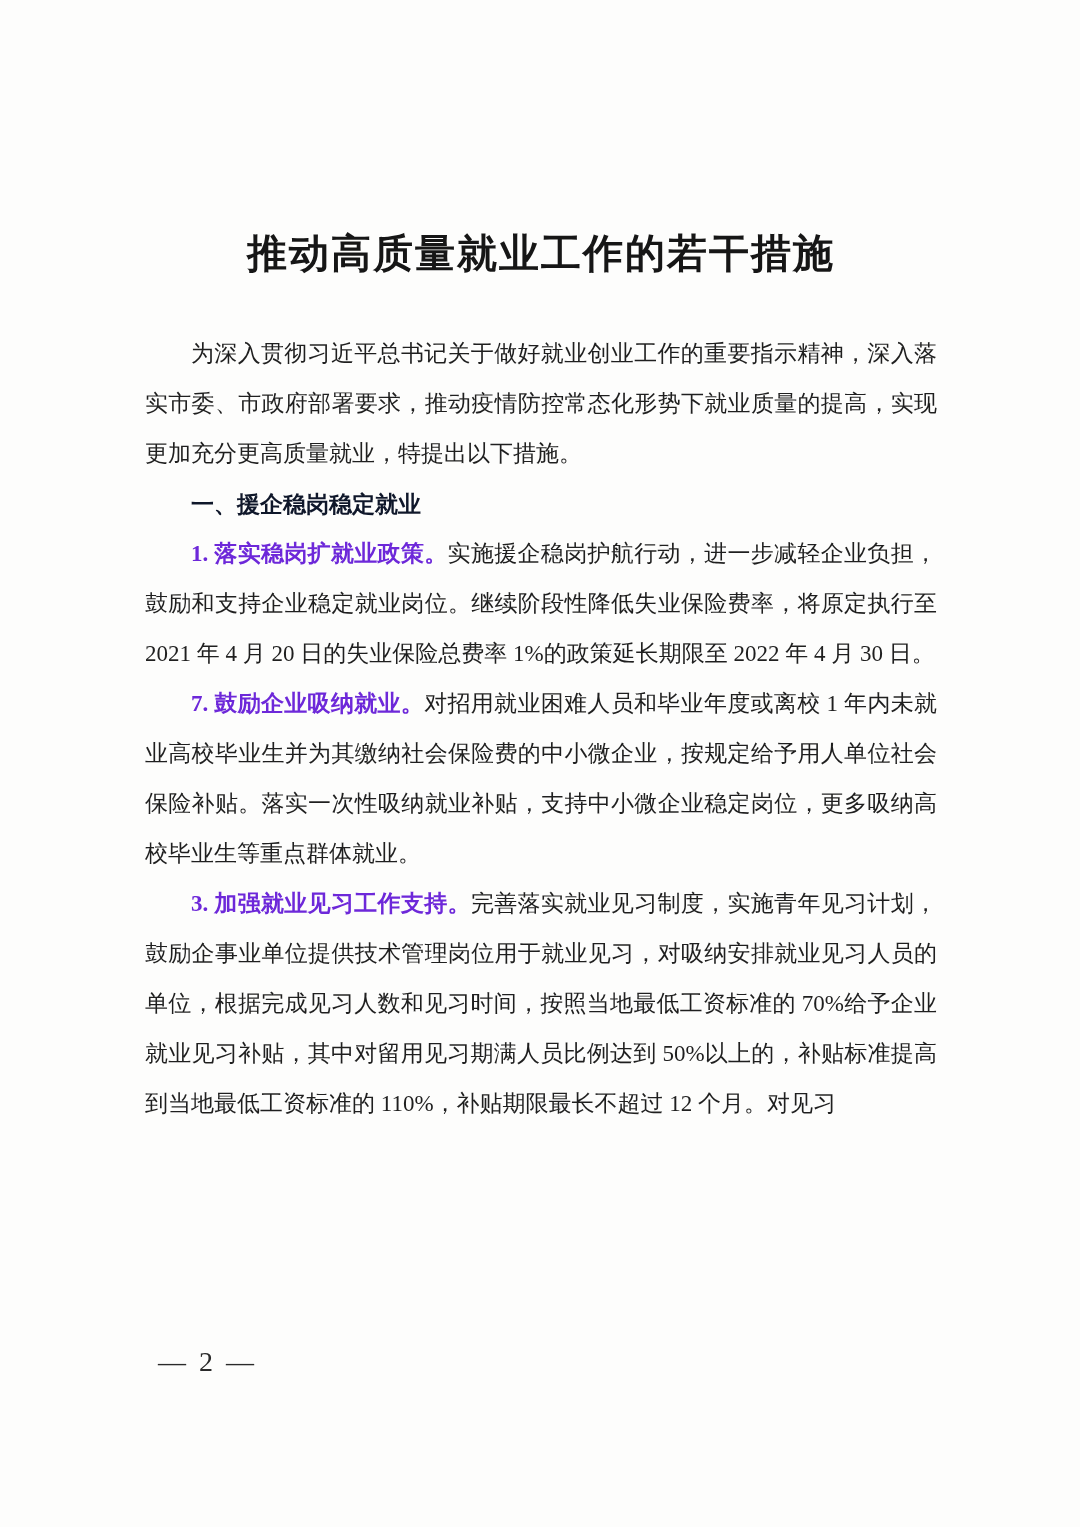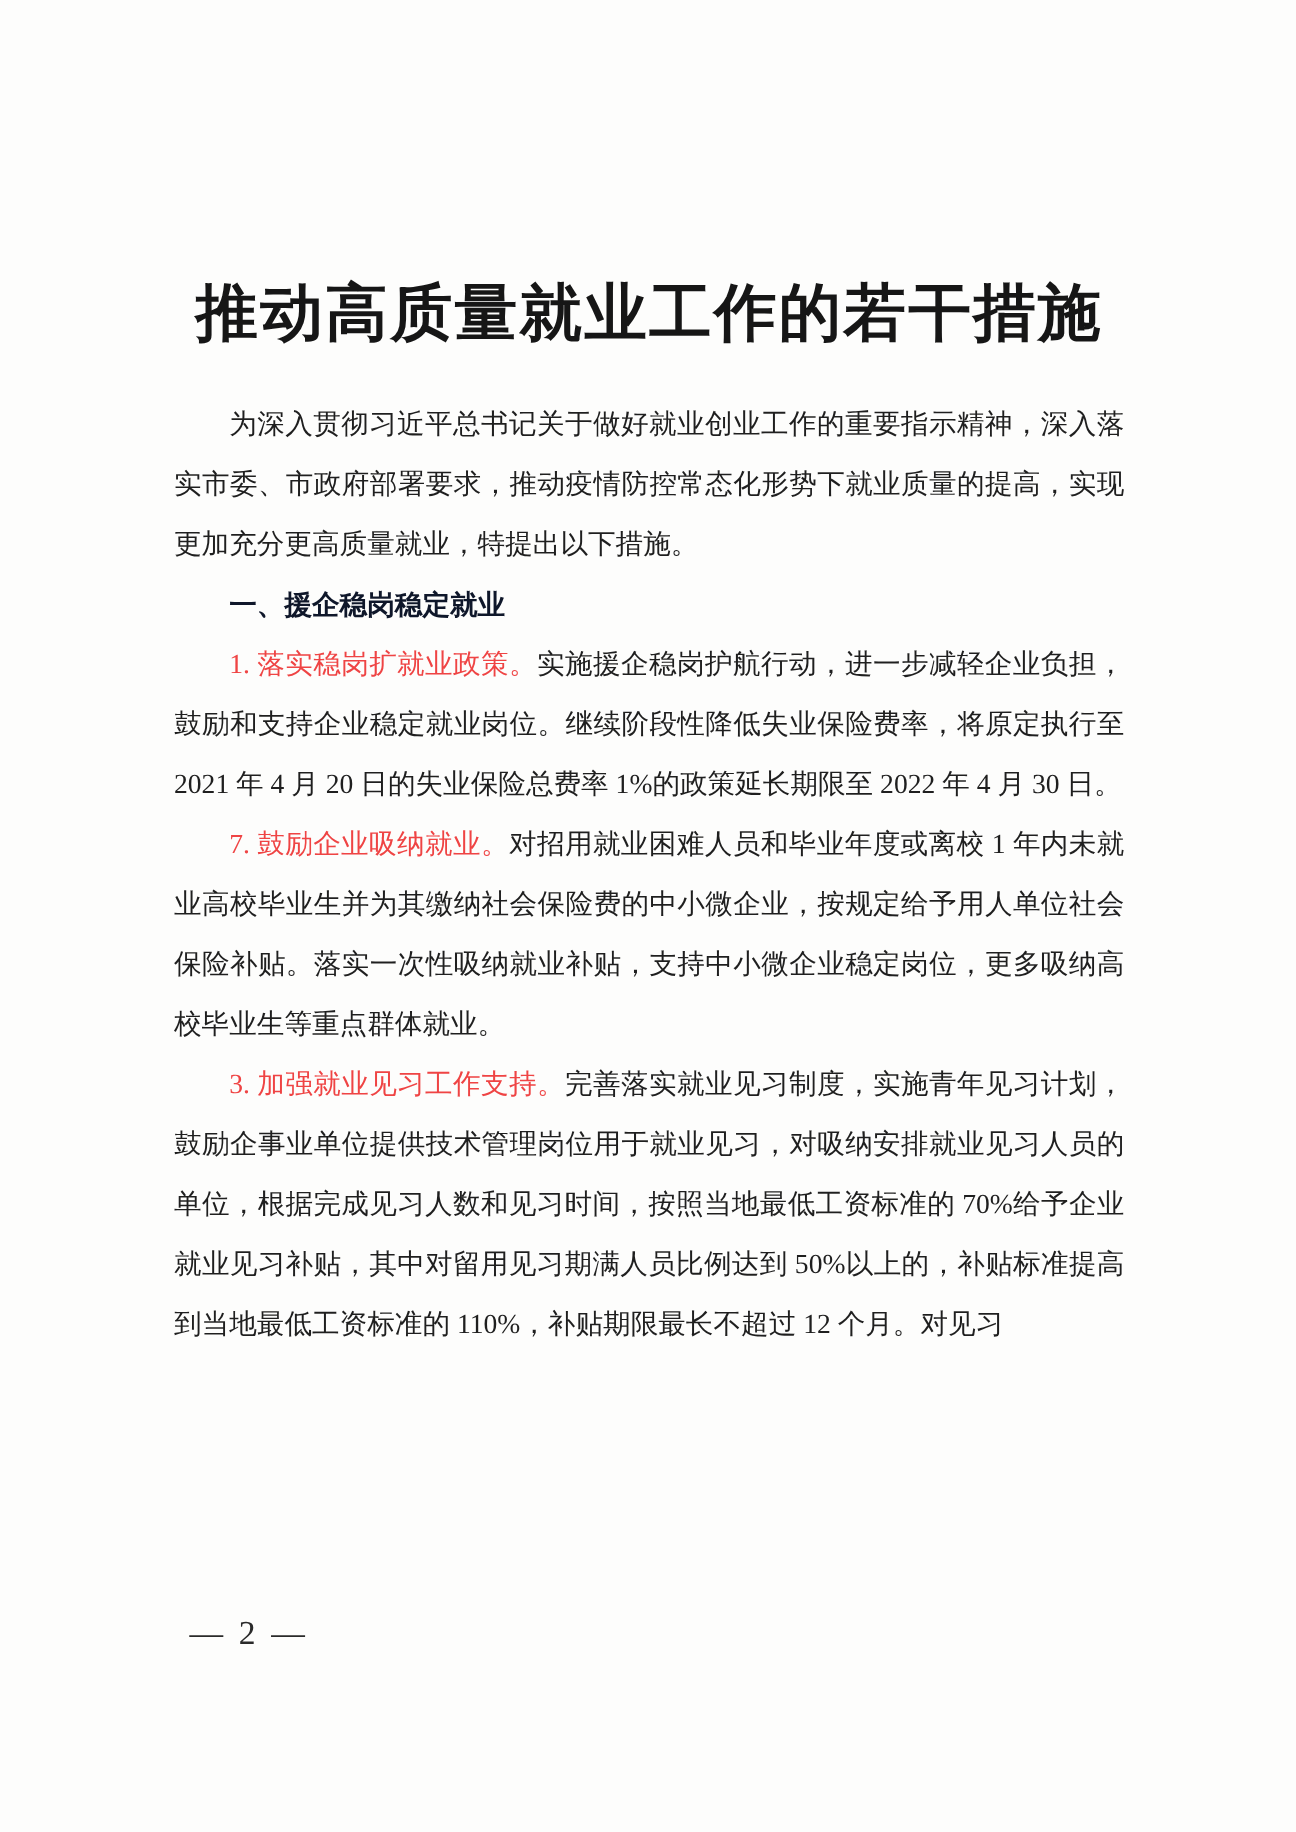--- a/index.html
+++ b/index.html
@@ -19,21 +19,21 @@
   }
   .doc-title {
     position: absolute;
     top: 226px;
     left: 145px;
     width: 792px;
     margin: 0;
     text-align: center;
     font-family: "Liberation Sans", sans-serif;
     font-weight: 700;
-    font-size: 52px;
+    font-size: 40px;
     letter-spacing: 2px;
     color: #161616;
   }
   .content {
     position: absolute;
     top: 329px;
     left: 145px;
     width: 792px;
     font-size: 23px;
     line-height: 50px;
@@ -44,22 +44,22 @@
     margin: 0;
     padding: 0;
     text-indent: 2em;
   }
   .section-heading {
     font-family: "Liberation Sans", sans-serif;
     font-weight: 700;
     color: #0f172a;
   }
   .lead {
-    font-weight: 400;
-    color: #ef4444;
+    font-weight: 700;
+    color: #6d28d9;
   }
   .page-footer {
     position: absolute;
     left: 158px;
     top: 1346px;
     font-size: 28px;
     letter-spacing: 3px;
     color: #2a2a2a;
   }
 </style>

